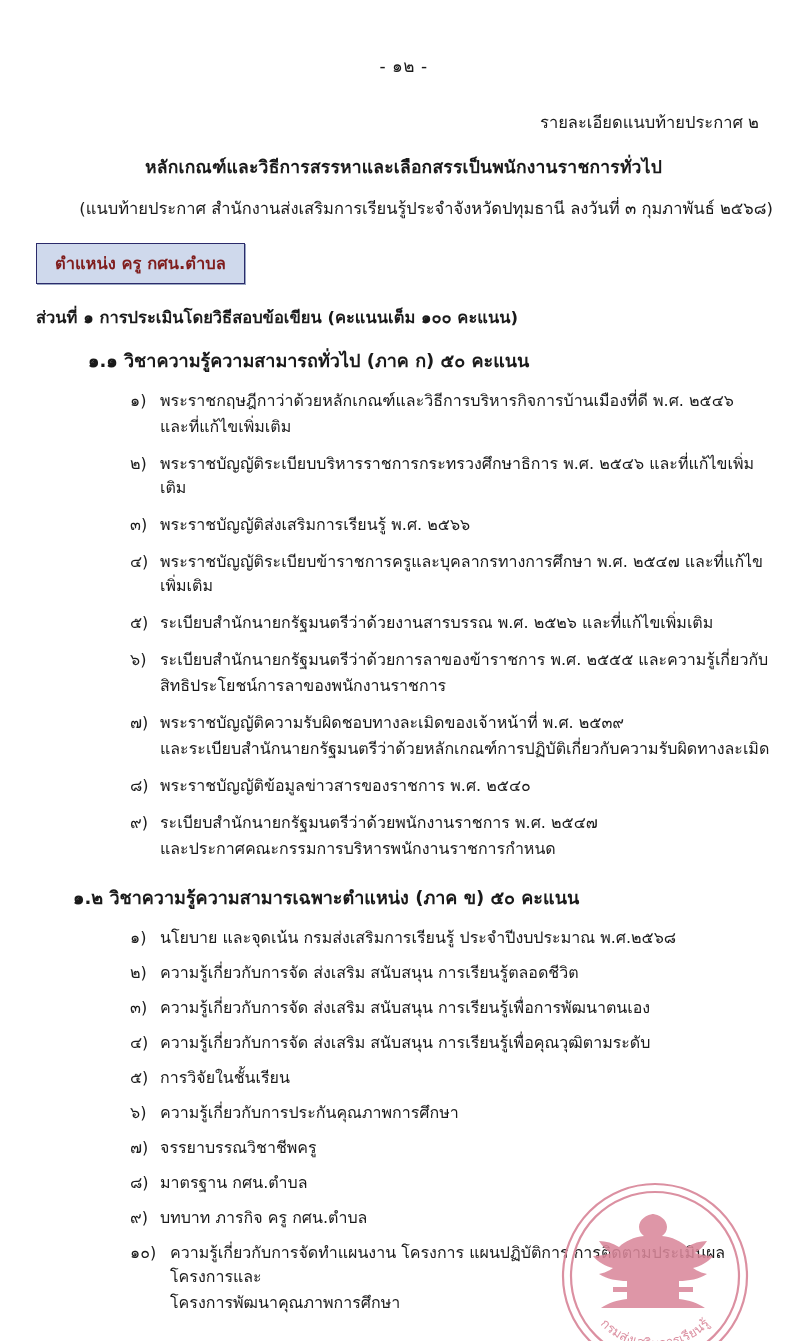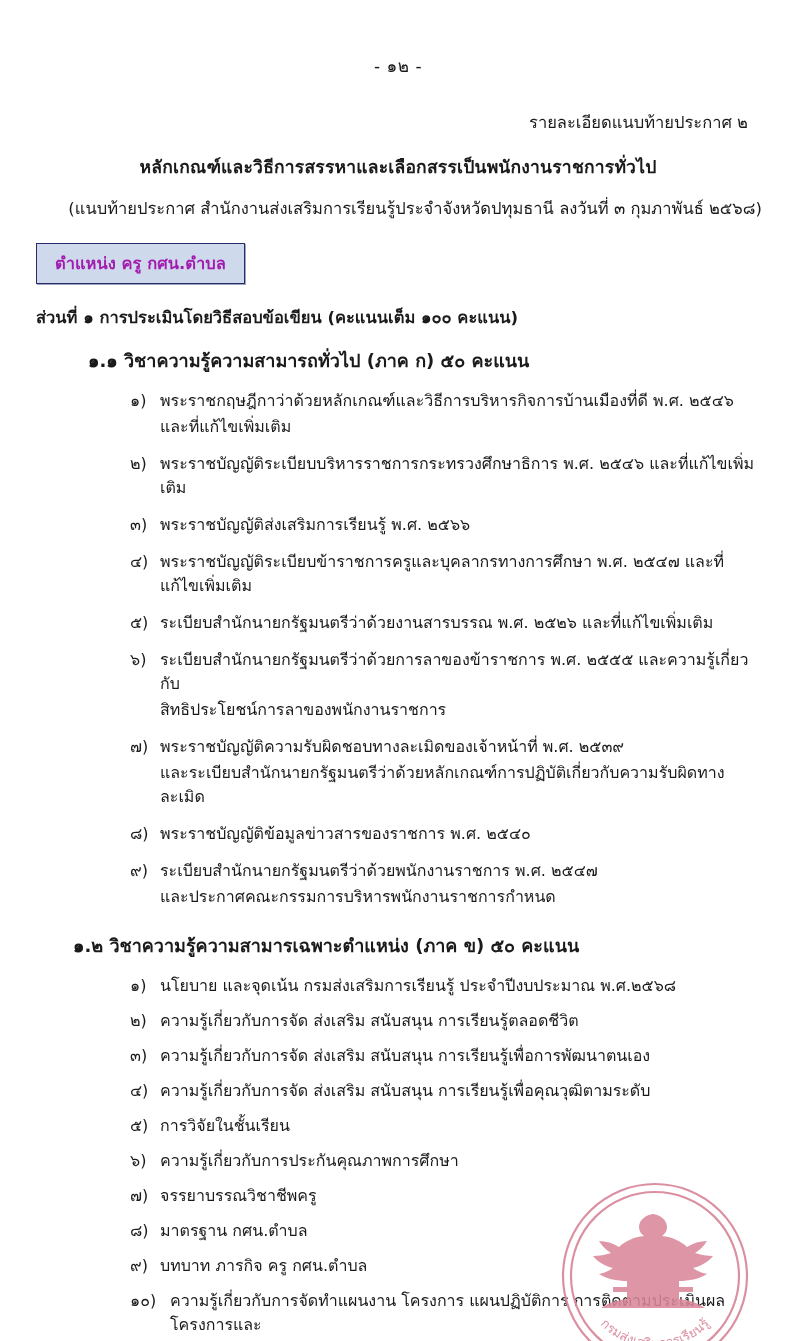--- a/index.html
+++ b/index.html
@@ -13,21 +13,21 @@
     font-family: "DejaVu Sans", "Liberation Sans", sans-serif;
     color: #1a1a1a;
     position: relative;
     overflow: hidden;
   }
   .page {
     position: relative;
     width: 800px;
     height: 1341px;
     box-sizing: border-box;
-    padding: 40px 38px 0 34px;
+    padding: 40px 27px 0 34px;
   }
   .page-number {
     text-align: center;
     font-size: 17px;
     letter-spacing: 0.5px;
     margin-top: 12px;
     margin-bottom: 30px;
   }
   .attach-line {
     text-align: right;
@@ -47,21 +47,21 @@
     font-size: 16.5px;
     margin-bottom: 22px;
   }
   .position-box {
     display: inline-block;
     border: 1.5px solid #2b2b6b;
     background: #cfd9ec;
     padding: 6px 18px 7px 18px;
     font-size: 16.5px;
     font-weight: bold;
-    color: #a21caf;
+    color: #7f1d1d;
     margin-left: 2px;
     margin-bottom: 20px;
     box-shadow: 1px 1px 0 #9aa6c2;
   }
   .section-head {
     font-size: 16.5px;
     font-weight: bold;
     margin: 0 0 16px 2px;
   }
   .sub-head {

